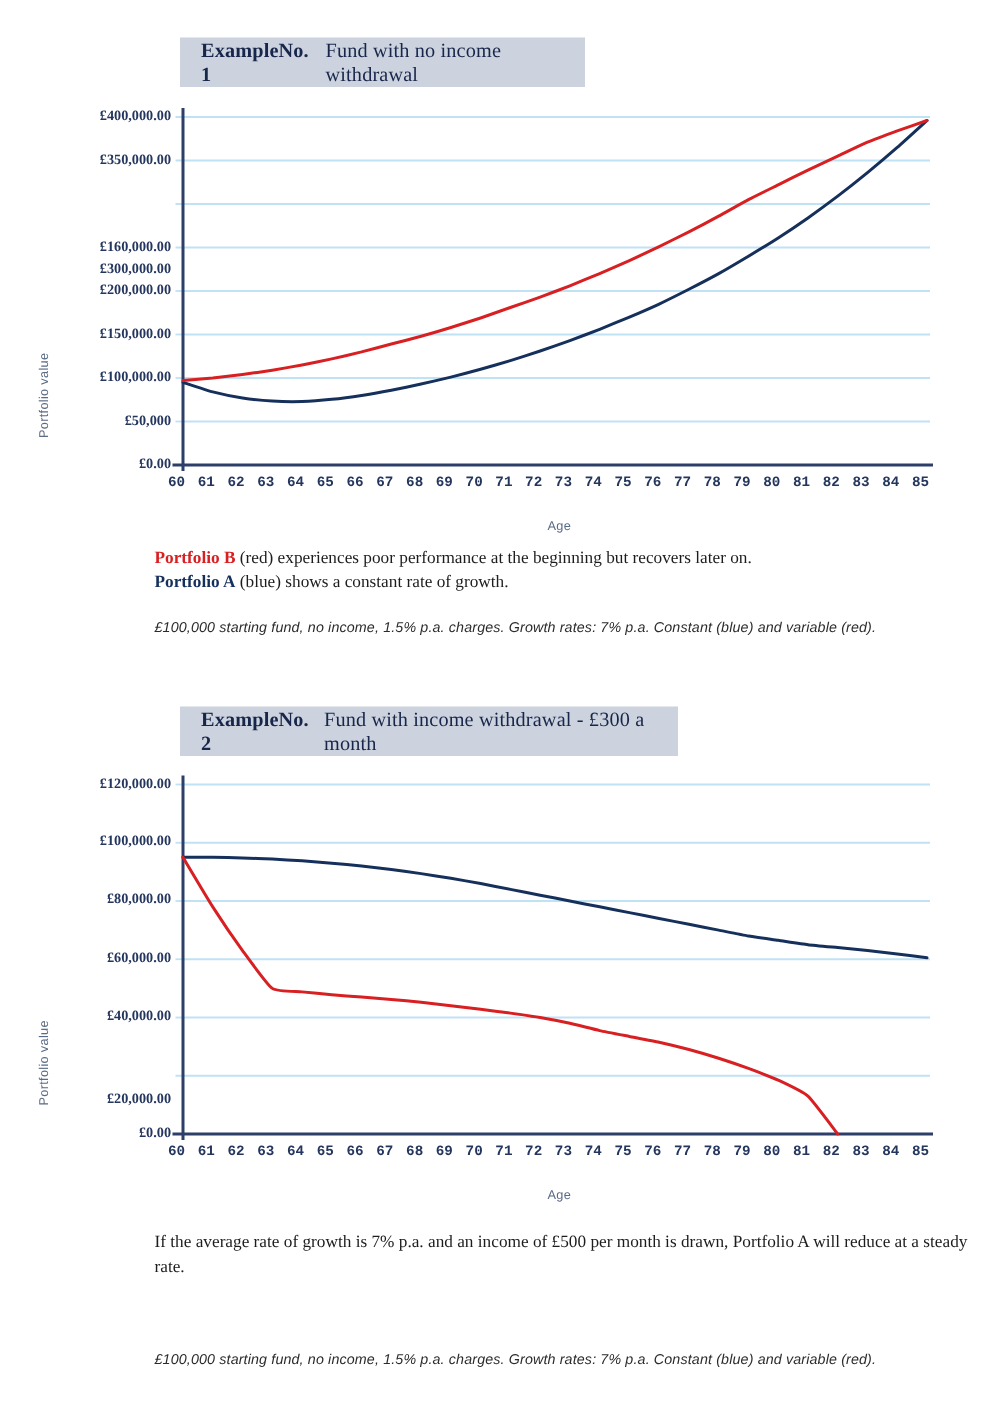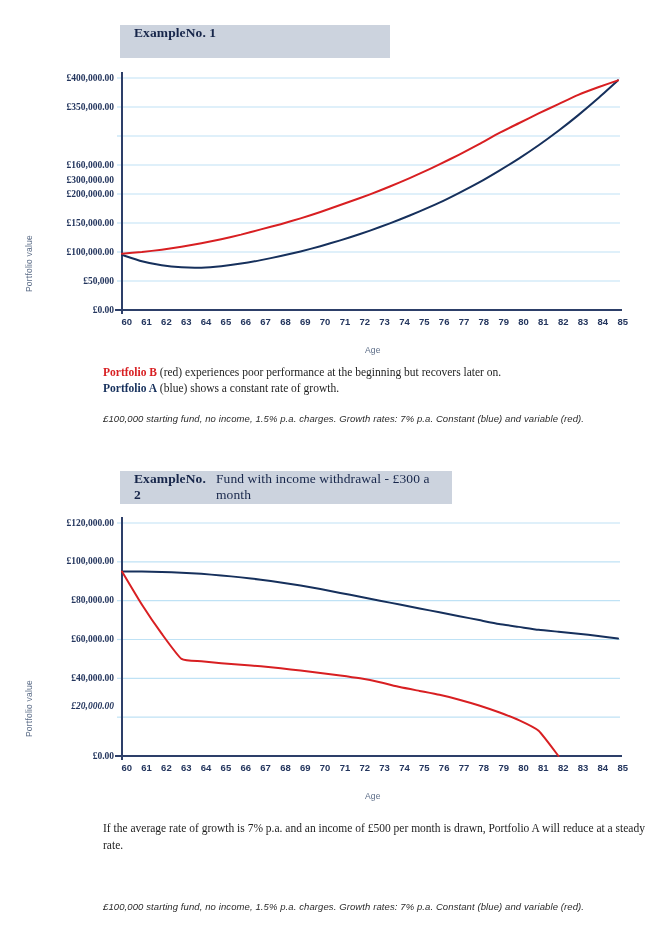--- a/index.html
+++ b/index.html
@@ -16,20 +16,21 @@
     overflow: hidden;
   }
 
   .page { position: relative; width: 659px; height: 947px; }
 
   
   .example-band {
     position: absolute;
     background: #ccd3de;
     display: flex;
+    align-items: center;
     padding-left: 14px;
     box-sizing: border-box;
     font-family: "Liberation Serif", serif;
     font-size: 13.5px;
     color: #17264a;
     letter-spacing: .1px;
   }
   .example-band .ex-no { font-weight: bold; margin-right: 5px; }
   .example-band .ex-title { font-weight: normal; }
 
@@ -59,22 +60,22 @@
     position: absolute;
     text-align: right;
     font-family: "Liberation Serif", serif;
     font-size: 9.5px;
     font-weight: bold;
     color: #24365e;
     white-space: nowrap;
   }
   .xtick {
     position: absolute;
-    text-align: right;
-    font-family: Liberation Sans, sans-serif;
+    text-align: left;
+    font-family: Liberation Mono, monospace;
     font-size: 9.5px;
     font-weight: bold;
     color: #24365e;
     white-space: nowrap;
   }
 
   
   .legend-block {
     position: absolute;
     font-family: "Liberation Serif", serif;
@@ -104,20 +105,21 @@
     width: 545px;
   }
 </style>
 </head>
 <body>
 
 <div class="page">
 
   <div class="example-band" id="band1" style="left:120px; top:25px; width:270px; height:33px;">
     <span class="ex-no">ExampleNo. 1</span>
+    <span class="ex-title">Fund with no income withdrawal</span>
   </div>
 
   <div class="chart-wrap" style="left:0px; top:60px; width:659px; height:300px;">
 
     <div class="axis-title-y" style="left:24px; top:232px;">Portfolio value</div>
 
     <div class="ytick" style="left:30px; top:13px; width:84px;">£400,000.00</div>
     <div class="ytick" style="left:30px; top:42px; width:84px;">£350,000.00</div>
     <div class="ytick" style="left:30px; top:71px; width:84px;margin-top:44px;">£300,000.00</div>
     <div class="ytick" style="left:30px; top:100px; width:84px;">£160,000.00</div>
@@ -200,21 +202,21 @@
 
   <div class="chart-wrap" style="left:0px; top:505px; width:659px; height:300px;">
 
     <div class="axis-title-y" style="left:24px; top:232px;">Portfolio value</div>
 
     <div class="ytick" style="left:22px; top:13px; width:92px;">£120,000.00</div>
     <div class="ytick" style="left:22px; top:51px; width:92px;">£100,000.00</div>
     <div class="ytick" style="left:22px; top:90px; width:92px;">£80,000.00</div>
     <div class="ytick" style="left:22px; top:129px; width:92px;">£60,000.00</div>
     <div class="ytick" style="left:22px; top:168px; width:92px;">£40,000.00</div>
-    <div class="ytick" style="left:22px; top:196px; width:92px;font-style:italic;">£20,000.00</div>
+    <div class="ytick" style="left:22px; top:223px; width:92px;">£20,000.00</div>
     <div class="ytick" style="left:22px; top:246px; width:92px;">£0.00</div>
 
     <svg class="chart-svg" id="svg2" width="659" height="300">
         <line x1="122" x2="620" y1="18" y2="18" stroke="#bfe2f5" stroke-width="1.2"></line>
         <line x1="117" x2="122" y1="18" y2="18" stroke="#bfe2f5" stroke-width="1.2"></line>
         <line x1="122" x2="620" y1="56.833333333333314" y2="56.833333333333314" stroke="#bfe2f5" stroke-width="1.2"></line>
         <line x1="117" x2="122" y1="56.833333333333314" y2="56.833333333333314" stroke="#bfe2f5" stroke-width="1.2"></line>
         <line x1="122" x2="620" y1="95.66666666666669" y2="95.66666666666669" stroke="#bfe2f5" stroke-width="1.2"></line>
         <line x1="117" x2="122" y1="95.66666666666669" y2="95.66666666666669" stroke="#bfe2f5" stroke-width="1.2"></line>
         <line x1="122" x2="620" y1="134.5" y2="134.5" stroke="#bfe2f5" stroke-width="1.2"></line>

